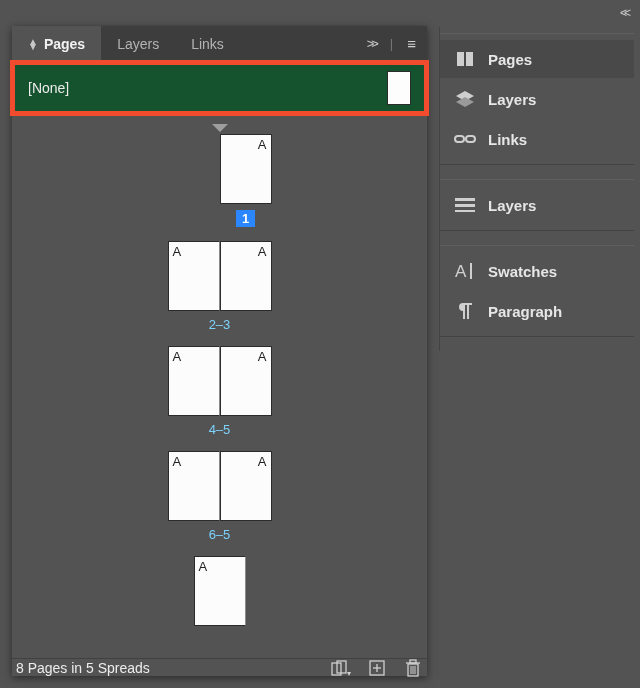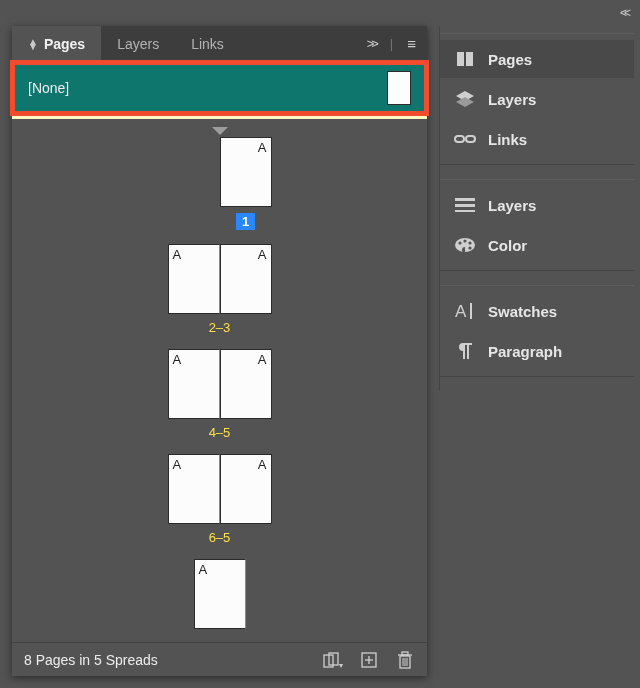--- a/index.html
+++ b/index.html
@@ -120,22 +120,22 @@
     align-items: center;
     gap: 14px;
     padding: 0 12px;
     color: #cfcfcf;
   }
   .tabtools .chevmore { letter-spacing: -3px; font-size: 13px; }
   .tabtools .hamburger { font-size: 15px; letter-spacing: -1px; }
 
   
   .masters {
-    background: #0f766e;
-    border-bottom: 5px solid #fef9c3;
+    background: #14532d;
+    border-bottom: 2px solid #fef9c3;
   }
   .master-row {
     display: flex;
     align-items: center;
     justify-content: space-between;
     padding: 10px 16px 10px 16px;
     height: 52px;
   }
   .master-row.highlighted {
     outline: 5px solid #f24b2e;
@@ -212,38 +212,38 @@
     background: #777;
     left: 50%;
     top: -6px;
     bottom: -6px;
     z-index: -1;
   }
 
   .pagenum {
     margin-top: 6px;
     font-size: 13px;
-    color: #fde047;
+    color: #7dd3fc;
   }
   .pagenum.badge {
     background: #2a87ff;
     color: #fff;
     padding: 1px 6px;
     font-weight: 600;
     margin-left: 52px;
   }
 
   
   .panel-footer {
-    height: 34px;
+    height: 18px;
     display: flex;
     align-items: center;
     background: #535353;
     border-top: 1px solid #414141;
-    padding: 0 12px;
+    padding: 0 4px;
     gap: 16px;
   }
   .panel-footer .status {
     flex: 1;
     font-size: 14px;
     color: #ececec;
   }
   .panel-footer .ficon {
     width: 20px; height: 18px;
     display: flex; align-items: center; justify-content: center;
@@ -293,33 +293,20 @@
   <div class="rp-group">
     <div class="rp-item">
       <span class="rp-icon">
         <svg width="20" height="14" viewBox="0 0 20 14">
             <rect x="0" y="0" width="20" height="3" fill="#cfcfcf"></rect>
             <rect x="0" y="6" width="20" height="3" fill="#cfcfcf"></rect>
             <rect x="0" y="12" width="20" height="2" fill="#cfcfcf"></rect>
           </svg>
       </span>
       <span class="rp-label">Layers</span>
-    </div>
-    <div class="rp-item">
-      <span class="rp-icon">
-        <svg width="22" height="16" viewBox="0 0 22 16">
-            <ellipse cx="11" cy="8" rx="10" ry="7" fill="#cfcfcf"></ellipse>
-            <circle cx="6" cy="6" r="1.6" fill="#535353"></circle>
-            <circle cx="11" cy="4" r="1.6" fill="#535353"></circle>
-            <circle cx="16" cy="6" r="1.6" fill="#535353"></circle>
-            <circle cx="16" cy="11" r="1.6" fill="#535353"></circle>
-            <path d="M11 16 a3 3 0 0 1 0 -6 v6 z" fill="#535353"></path>
-          </svg>
-      </span>
-      <span class="rp-label">Color</span>
     </div>
   </div>
 
   <div class="rp-group">
     <div class="rp-item">
       <span class="rp-icon">
         <svg width="20" height="18" viewBox="0 0 20 18">
             <text x="0" y="15" font-size="17" font-family="Arial" fill="#cfcfcf" font-weight="400">A</text>
             <line x1="16" y1="1" x2="16" y2="17" stroke="#cfcfcf" stroke-width="2"></line>
           </svg>

